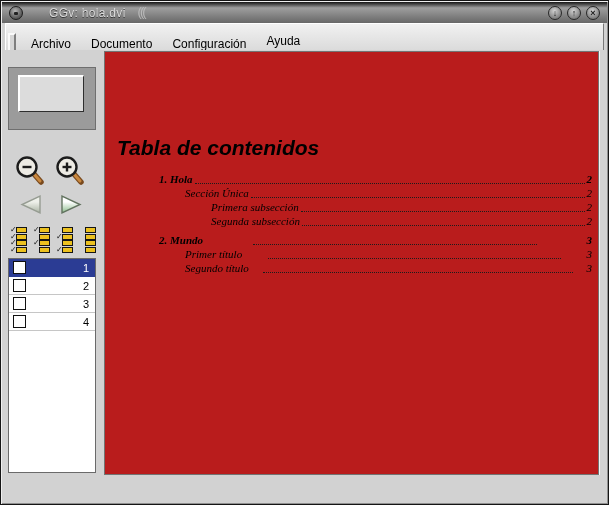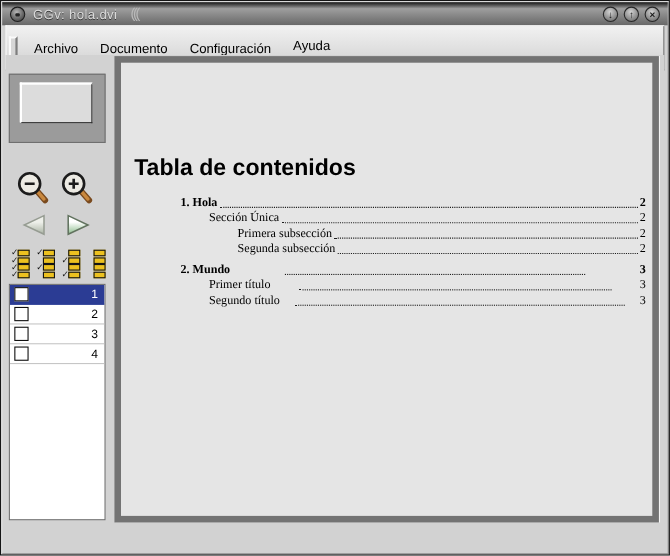--- a/index.html
+++ b/index.html
@@ -11,21 +11,21 @@
 
   
   .titlebar { position: absolute; top: 1px; left: 1px; right: 1px; height: 21px;
               background: linear-gradient(180deg, #141414 0%, #9e9e9e 28%, #7e7e7e 70%, #686868 100%);
               display: flex; align-items: center; }
   .win-menu-btn { width: 14px; height: 14px; border-radius: 50%; margin-left: 7px; flex: 0 0 auto;
                   background: radial-gradient(circle at 42% 35%, #b6b6b6 0%, #6a6a6a 55%, #353535 100%);
                   border: 1px solid #1d1d1d; position: relative; }
   .win-menu-btn::after { content: ""; position: absolute; left: 4px; top: 5px; width: 4px; height: 3px;
                          background: #222; border-radius: 1px; }
-  .title-text { margin-left: 7px; color: #dadada; font-size: 12px; letter-spacing: 0.3px;
+  .title-text { margin-left: 26px; color: #dadada; font-size: 12px; letter-spacing: 0.3px;
                 text-shadow: 0 1px 0 #3a3a3a; white-space: nowrap; text-align: center; }
   .title-deco { margin-left: 12px; color: #b9b9b9; font-size: 13px; letter-spacing: -2px;
                 transform: translateY(-1px); }
   .win-controls { margin-left: auto; margin-right: 7px; display: flex; gap: 5px; }
   .win-btn { width: 14px; height: 14px; border-radius: 50%; border: 1px solid #282828;
              background: radial-gradient(circle at 45% 32%, #d2d2d2 0%, #939393 55%, #606060 100%);
              color: #1a1a1a; font-size: 9px; line-height: 12px; text-align: center;
              font-weight: bold; padding: 0; cursor: default; }
 
   
@@ -67,22 +67,22 @@
   .t-rect { width: 11px; height: 6px; background: #ecc11f; border: 1px solid #151515; margin-left: auto; }
 
   .page-list { position: absolute; left: 3px; top: 208px; bottom: 3px; width: 88px;
                background: #ffffff; border: 1px solid #6a6a6a; overflow: hidden; }
   .page-row { height: 18px; display: flex; align-items: center;
               border-bottom: 1px solid #c6c6c6; font-size: 11px; color: #000; }
   .page-row.selected { background: #2b3c94; color: #fff; border-bottom-color: #2b3c94; }
   .page-check { width: 13px; height: 13px; background: #fff; border: 1px solid #101010; margin-left: 4px; }
   .page-num { margin-left: auto; margin-right: 6px; }
 
-  .doc-panel { position: absolute; left: 99px; top: 1px; right: 5px; bottom: 1px; background: #e5e5e5;
-               border: 6px solid #737373; box-shadow: 1px 0 0 #f4f4f4; overflow: hidden; }
+  .doc-panel { position: absolute; left: 99px; top: 1px; right: 5px; bottom: 1px; background: #b91c1c;
+               border: 1px solid #737373; box-shadow: 1px 0 0 #f4f4f4; overflow: hidden; font-style: italic; }
   .doc-title { position: absolute; left: 12px; top: 84px; font-size: 21px; font-weight: bold; color: #000; }
   .toc { position: absolute; left: 54px; right: 6px; top: 120px;
          font-family: "Liberation Serif", serif; font-size: 11px; color: #000; }
   .toc-row { display: flex; align-items: flex-end; height: 13px; margin-top: 1px; }
   .toc-row.bold { font-weight: bold; text-align: right; }
   .toc-row.bold:not(:first-child) { margin-top: 6px; }
   .toc-leader { flex: 1; border-bottom: 1px dotted #1c1c1c; margin: 0 2px 2px 2px; }
   .toc-label, .toc-page { white-space: nowrap; line-height: 13px; }
 
   

